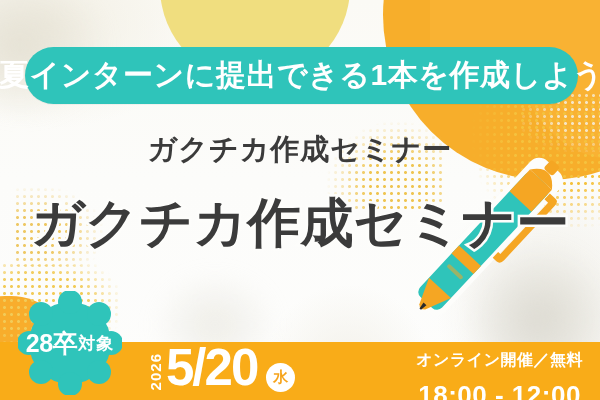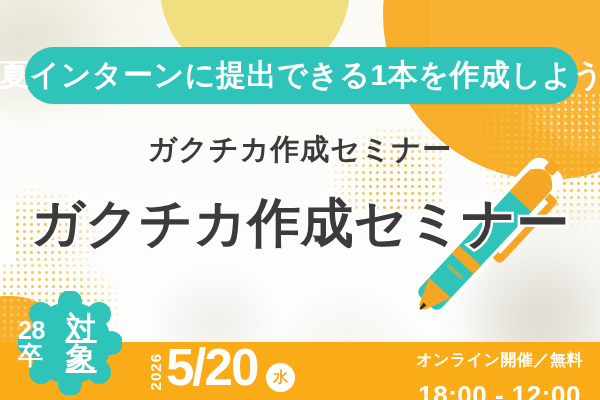--- a/index.html
+++ b/index.html
@@ -209,21 +209,21 @@
     display: flex;
     flex-direction: row;
     align-items: center;
     justify-content: center;
     gap: 1px;
     color: #ffffff;
     font-weight: 700;
     line-height: 1;
   }
   .badge-line1 { font-size: 25px; letter-spacing: -.5px; }
-  .badge-line2 { font-size: 30px; letter-spacing: 1px; text-decoration: underline; }
+  .badge-line2 { font-size: 17px; letter-spacing: 1px; }
 
   
   .date-block {
     position: absolute;
     left: 148px; top: 342px;
     height: 58px;
     display: flex;
     align-items: center;
     z-index: 8;
     color: #ffffff;

